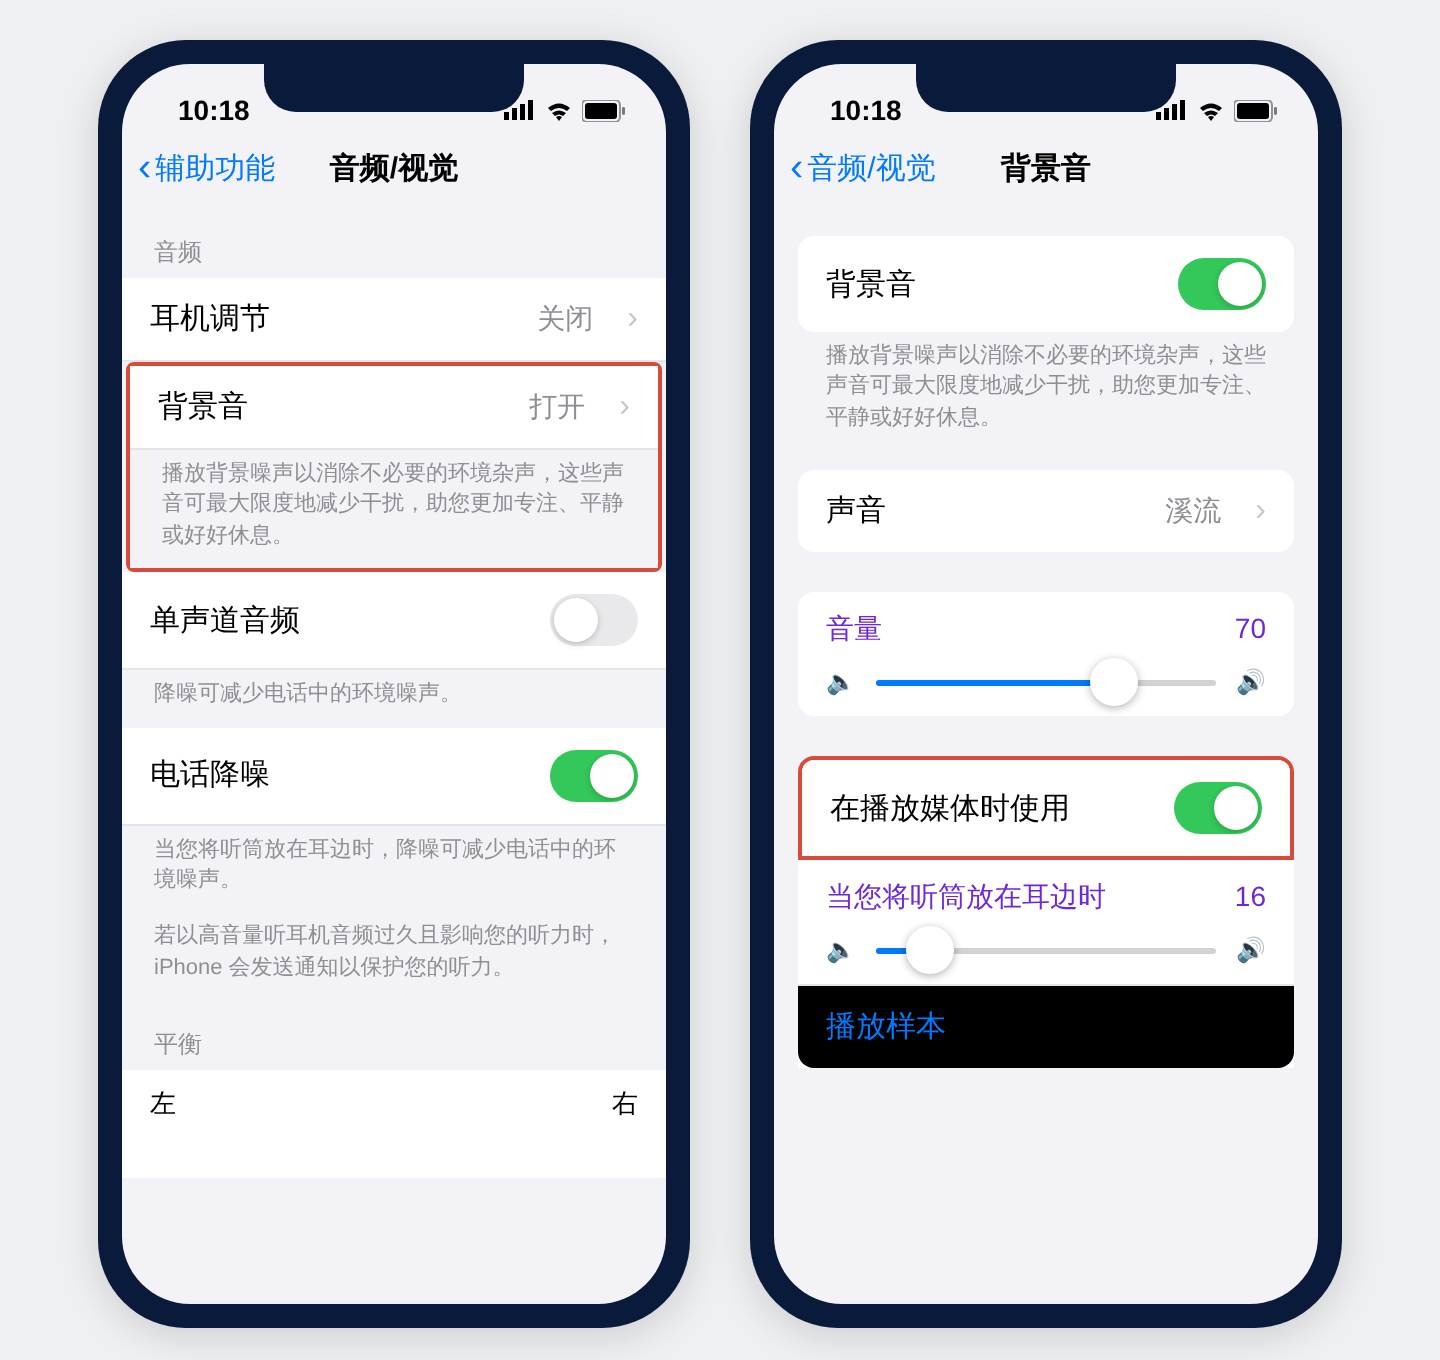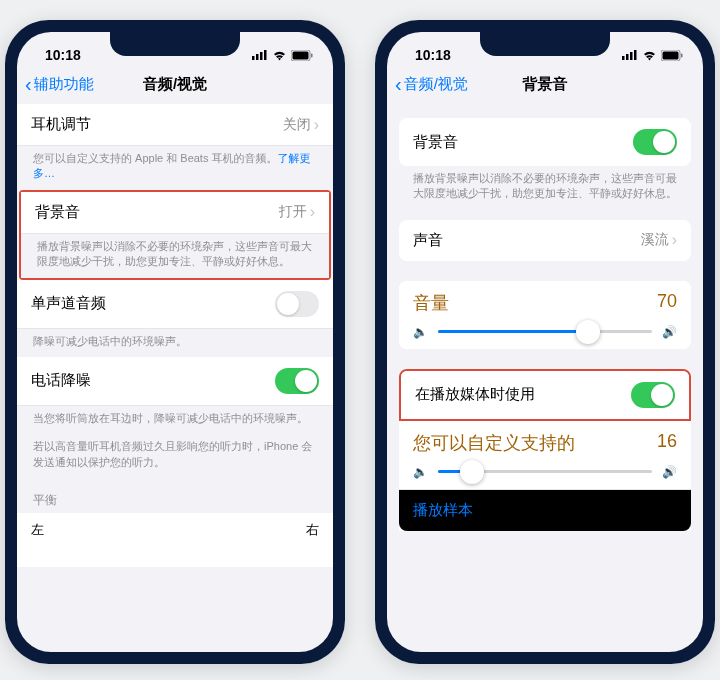--- a/index.html
+++ b/index.html
@@ -5,21 +5,21 @@
   * { box-sizing: border-box; margin: 0; padding: 0; }
   body {
     background: #eef0f2;
     font-family: -apple-system, "Helvetica Neue", sans-serif;
     display: flex;
     justify-content: center;
     gap: 30px;
     padding: 20px 10px;
   }
   .phone {
-    width: 340px;
+    width: 296px;
     background: #0a1a3a;
     border-radius: 44px;
     padding: 12px;
     box-shadow: 0 4px 20px rgba(0,0,0,0.15);
     flex-shrink: 0;
   }
   .screen {
     background: #f2f2f7;
     border-radius: 34px;
     overflow: hidden;
@@ -92,21 +92,21 @@
     justify-content: space-between;
     font-size: 15px;
     border-bottom: 0.5px solid #e5e5ea;
   }
   .cell:last-of-type { border-bottom: none; }
   .cell-value {
     color: #8e8e93;
     font-size: 14px;
     display: flex;
     align-items: center;
-    gap: 3px;
+    gap: 17px;
   }
   .chevron-right {
     color: #c7c7cc;
     font-size: 16px;
   }
   .footer-text {
     font-size: 11px;
     color: #8e8e93;
     padding: 5px 16px 8px 16px;
     line-height: 1.4;
@@ -168,22 +168,22 @@
     border-radius: 50%;
     top: 50%;
     transform: translate(-50%, -50%);
     box-shadow: 0 1px 4px rgba(0,0,0,0.3);
   }
   .volume-header {
     background: #fff;
     padding: 10px 14px 0 14px;
     display: flex;
     justify-content: space-between;
-    font-size: 18px;
-    color: #a16207;
+    font-size: 14px;
+    color: #6d28d9;
   }
   .speaker-icon {
     font-size: 12px;
     color: #8e8e93;
   }
   .link-cell {
     background: #000000;
     padding: 11px 14px;
     color: #007aff;
     font-size: 15px;
@@ -219,29 +219,29 @@
       </div>
     </div>
     <div class="nav-bar">
       <div class="back">
         <span class="back-chevron">‹</span>
         <span>辅助功能</span>
       </div>
       <div class="nav-title">音频/视觉</div>
     </div>
     <div class="content">
+      <div class="section-header">音频</div>
 
       <div class="cell">
         <span>耳机调节</span>
         <span class="cell-value">
             <span>关闭</span>
             <span class="chevron-right">›</span>
           </span>
       </div>
-      <div class="footer-text"><span>您可以自定义支持的 Apple 和 Beats 耳机的音频。</span><a>了解更多…</a></div>
 
       <div class="highlight-box" style="margin:0 2px;">
         <div class="cell">
           <span>背景音</span>
           <span class="cell-value">
               <span>打开</span>
               <span class="chevron-right">›</span>
             </span>
         </div>
         <div class="footer-text" style="background:#f2f2f7;">播放背景噪声以消除不必要的环境杂声，这些声音可最大限度地减少干扰，助您更加专注、平静或好好休息。</div>
@@ -351,21 +351,21 @@
         <div class="highlight-box" style="border-radius:8px 8px 0 0;overflow:hidden;">
           <div class="cell" style="border:none;gap:16px;">
             <span>在播放媒体时使用</span>
             <div class="switch on">
                 <div class="knob"></div>
               </div>
           </div>
         </div>
         <div style="background:#fff;">
           <div class="volume-header">
-            <span>您可以自定义支持的</span>
+            <span>当您将听筒放在耳边时</span>
             <span>16</span>
           </div>
           <div class="slider-row" style="border-bottom:0.5px solid #e5e5ea;">
             <span class="speaker-icon">🔈</span>
             <div class="slider-track">
               <div class="slider-fill" style="width:16%;"></div>
               <div class="slider-thumb" style="left:16%;"></div>
             </div>
             <span class="speaker-icon">🔊</span>
           </div>

